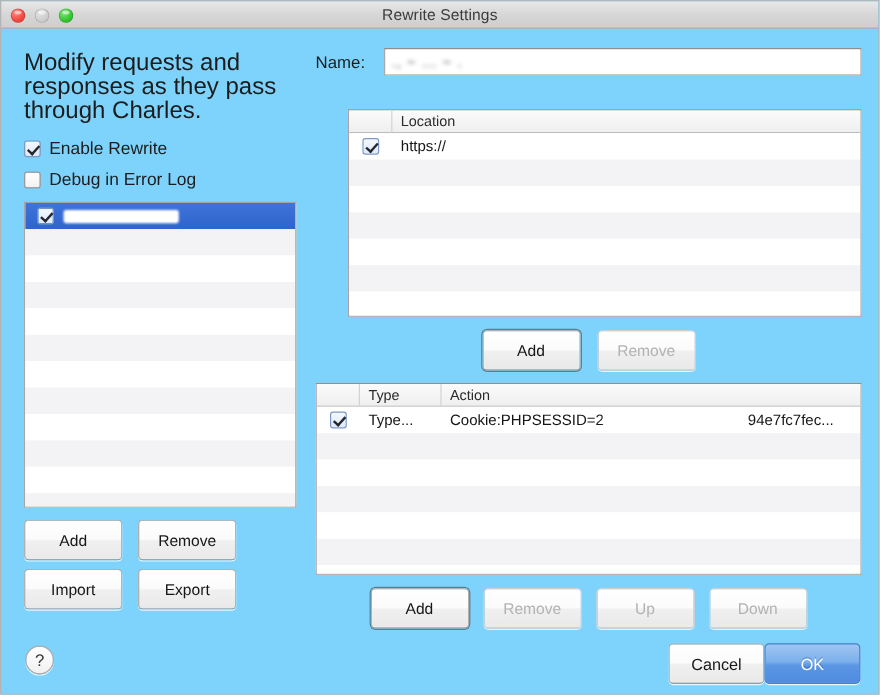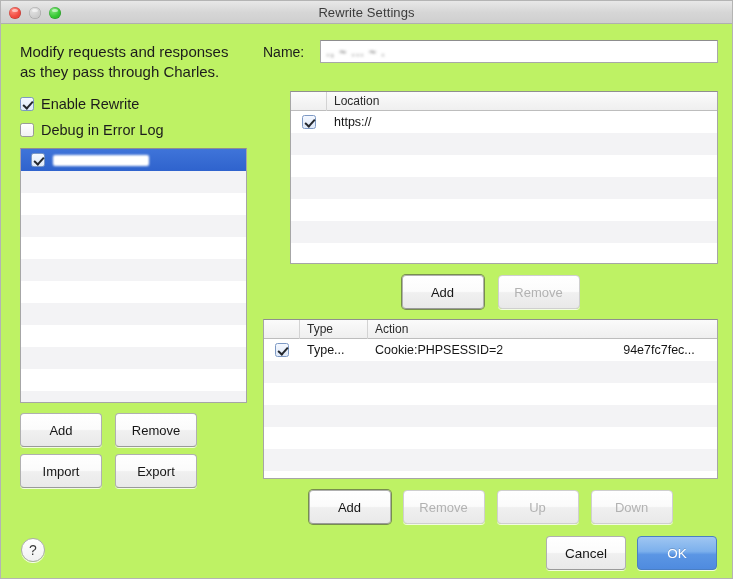--- a/index.html
+++ b/index.html
@@ -6,21 +6,21 @@
   html, body {
     margin: 0; padding: 0;
     width: 733px; height: 579px;
     overflow: hidden;
     font-family: "Liberation Sans", sans-serif;
     background: #ececec;
   }
   #window {
     position: relative;
     width: 733px; height: 579px;
-    background: #bef264;
+    background: #7dd3fc;
     border: 1px solid #b4b4b4;
     overflow: hidden;
   }
 
   
   #titlebar {
     position: relative;
     height: 23px;
     background: linear-gradient(to bottom, #e8e8e8 0%, #d6d6d6 52%, #cfcfcf 100%);
     border-bottom: 1px solid #b0b0b0;
@@ -52,21 +52,21 @@
   
   #content { position: relative; height: 555px; }
 
   
   #left {
     position: absolute; left: 0; top: 0;
     width: 256px; height: 100%;
     padding: 18px 0 0 19px;
   }
   .blurb {
-    font-size: 15px; color: #1c1c1c;
+    font-size: 20px; color: #1c1c1c;
     line-height: 20px; width: 225px;
     margin-bottom: 14px;
   }
   .cbrow {
     display: flex; align-items: center;
     gap: 7px; margin-bottom: 10px;
   }
   .cbrow .lbl { font-size: 14.5px; color: #1c1c1c; }
 
   .checkbox {
@@ -232,21 +232,21 @@
     width: 24px; height: 24px; border-radius: 50%;
     border: 1px solid #acacac;
     background: linear-gradient(to bottom, #ffffff 0%, #f1f1f1 100%);
     display: flex; align-items: center; justify-content: center;
     font-size: 14px; color: #3b3b3b;
     box-shadow: 0 1px 0 rgba(255,255,255,0.9);
     cursor: default;
   }
   #footer-buttons {
     position: absolute; right: 17px; top: 10px;
-    display: flex; gap: 11px;
+    display: flex; 
   }
   #footer-buttons .btn { height: 25px; min-width: 80px; font-size: 13.5px; }
 </style>
 </head>
 <body>
 
 <div id="window">
 
   <div id="titlebar">
     <div class="traffic">

